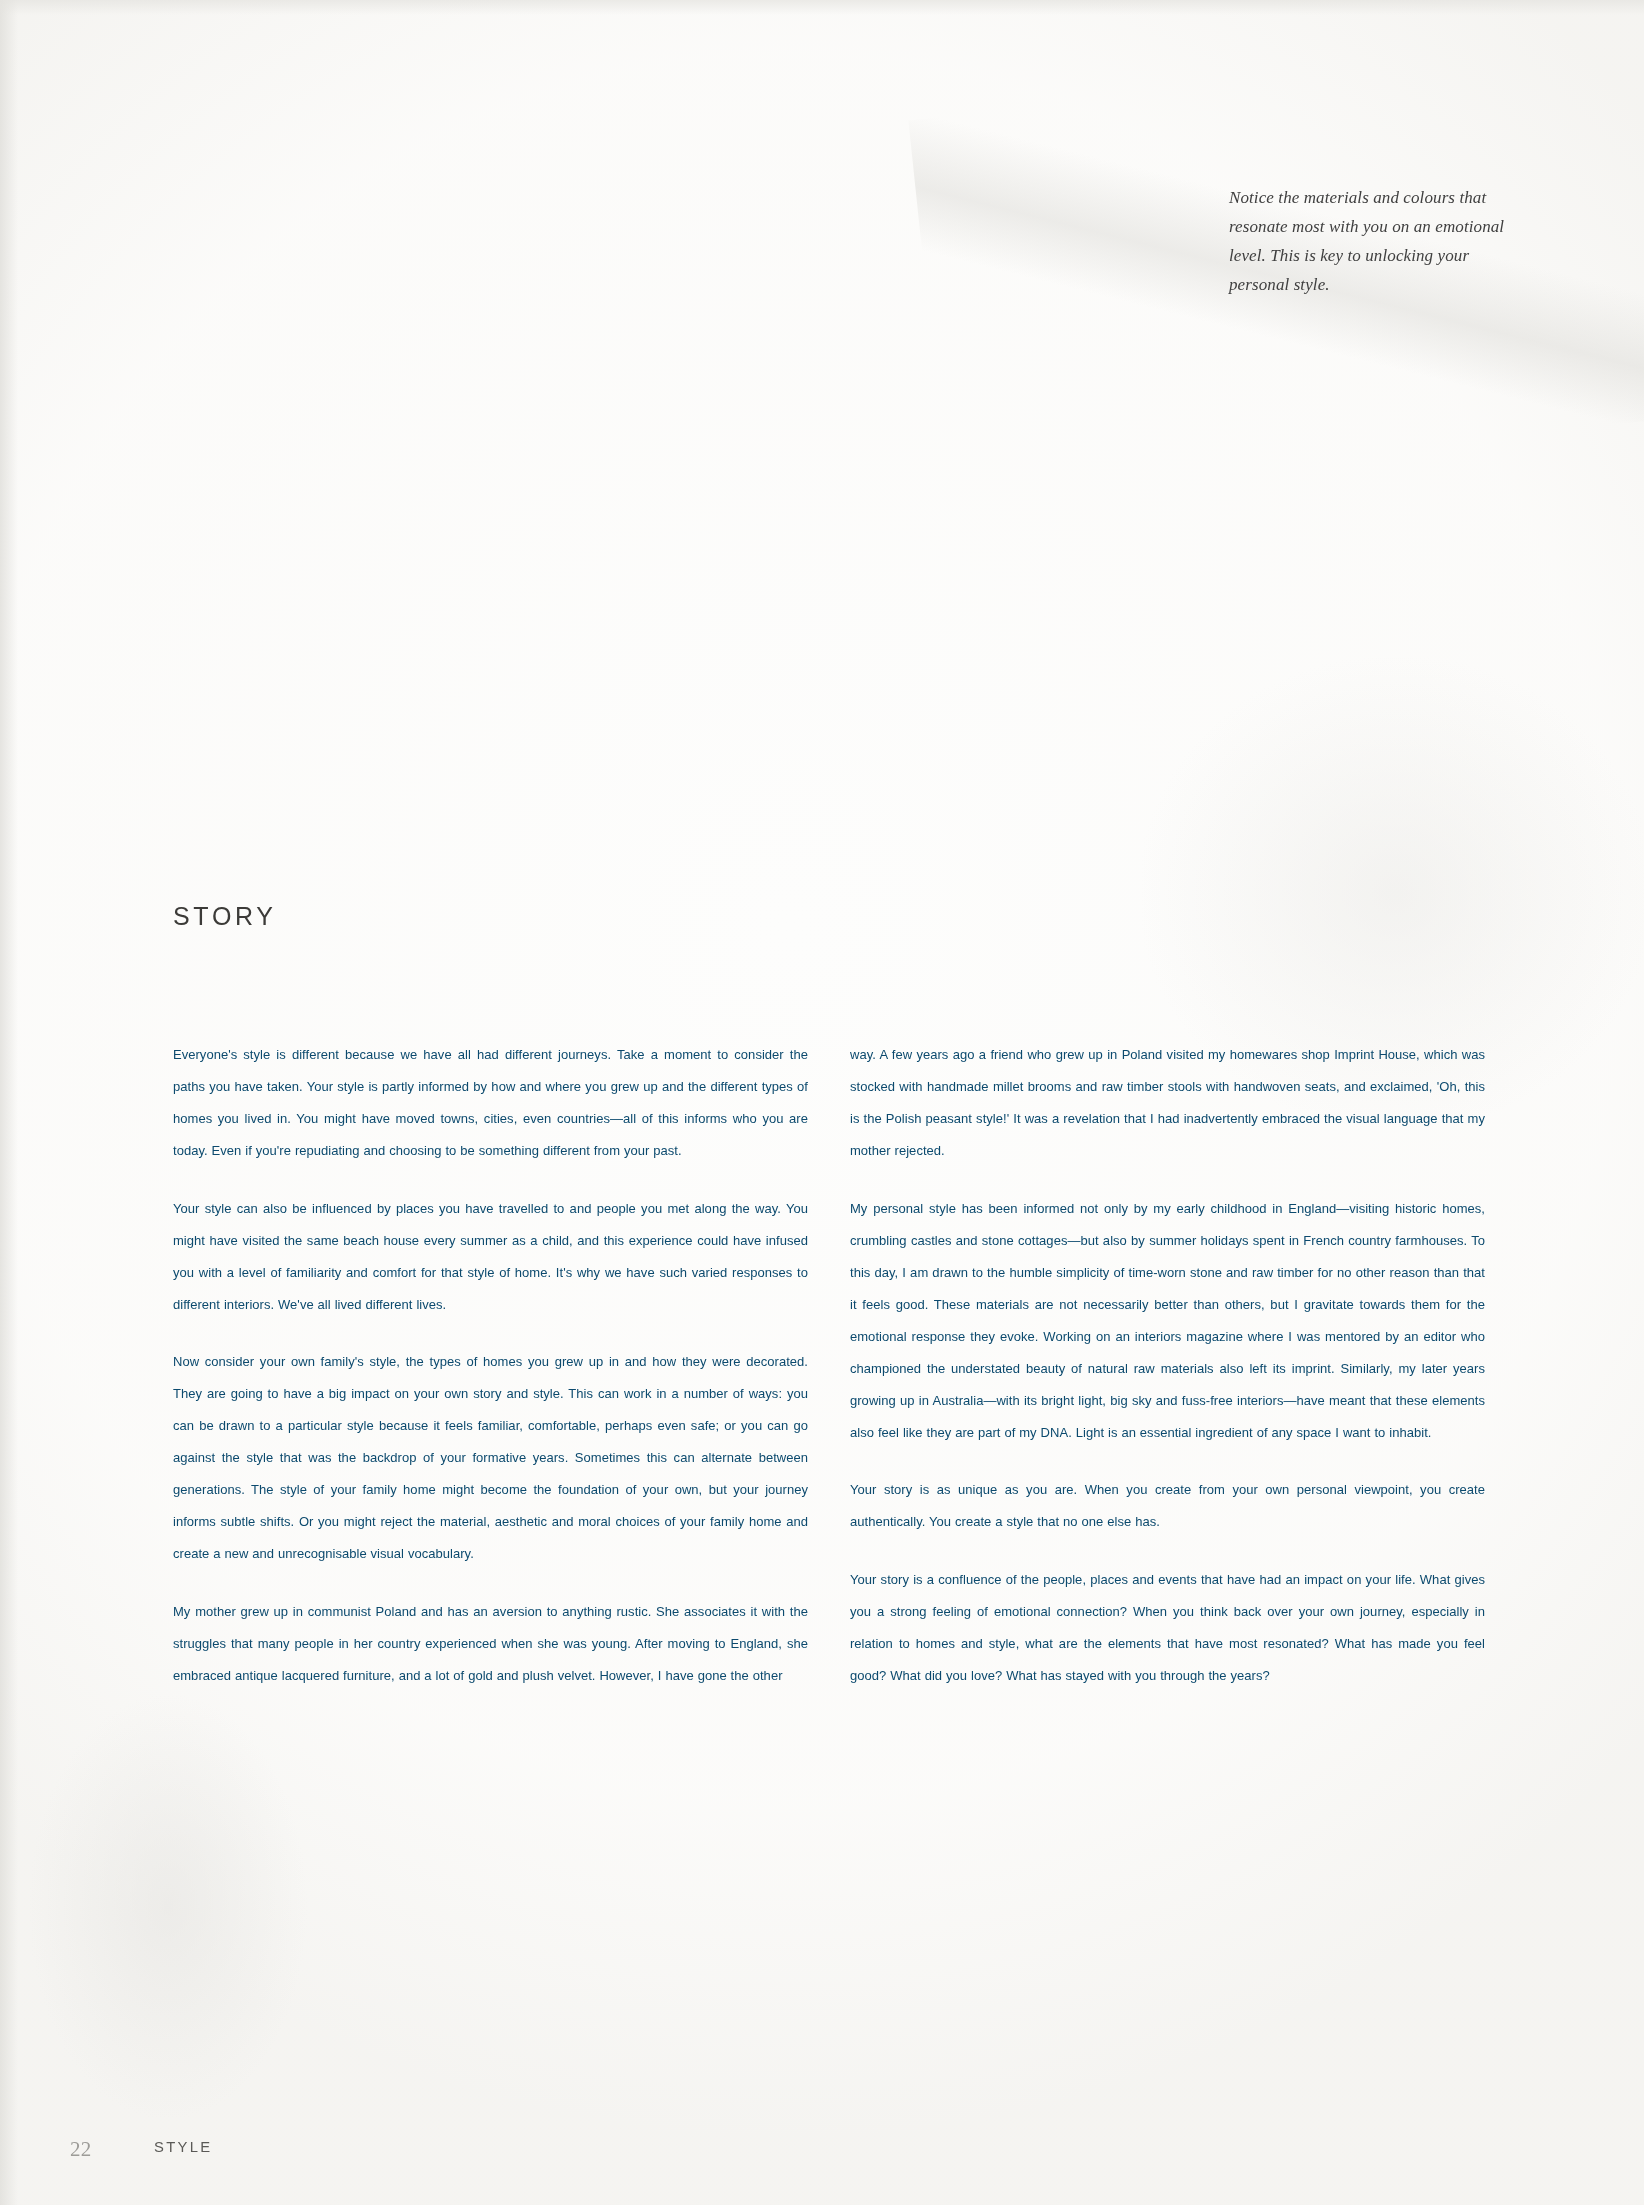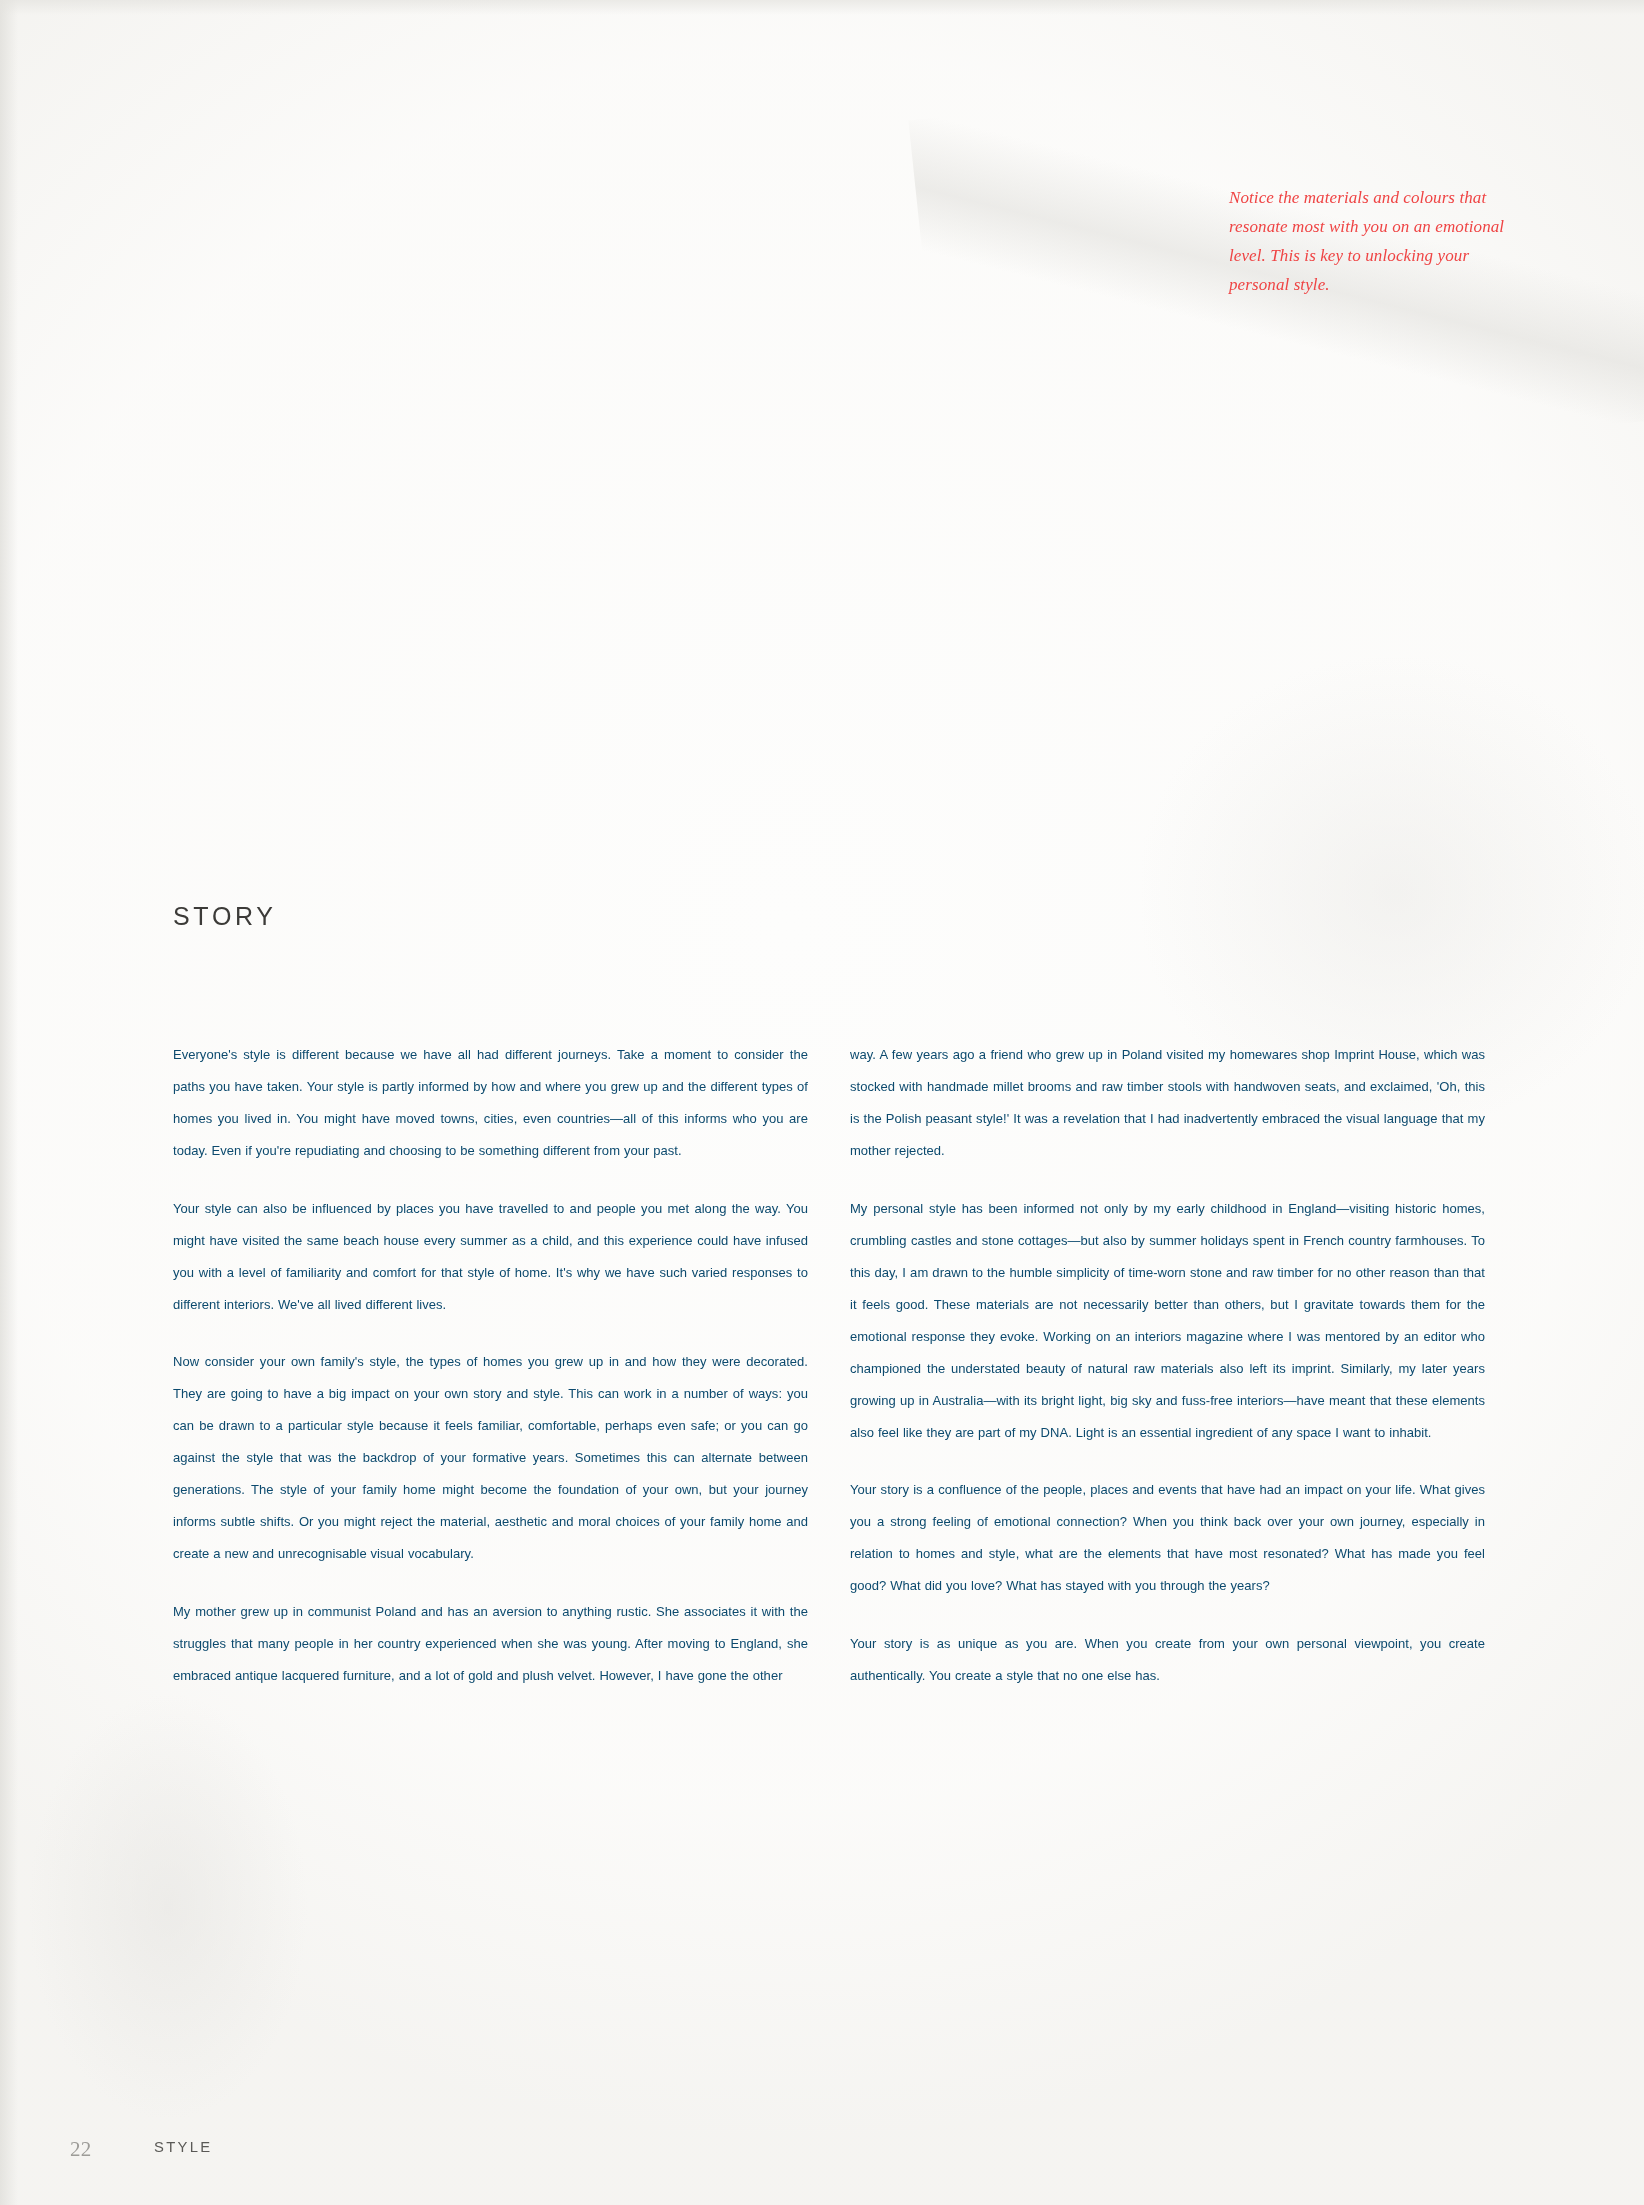--- a/index.html
+++ b/index.html
@@ -65,21 +65,21 @@
   
   .pullquote {
     position: absolute;
     left: 1229px;
     top: 183px;
     width: 290px;
     font-family: "Liberation Serif", serif;
     font-style: italic;
     font-size: 17px;
     line-height: 29px;
-    color: #ef4444;
+    color: #404040;
     letter-spacing: 0.1px;
   }
 
   
   .section-label {
     position: absolute;
     left: 173px;
     top: 902px;
     font-family: "Liberation Sans", sans-serif;
     font-size: 25px;
@@ -153,22 +153,22 @@
     <div class="col">
       <p>Everyone's style is different because we have all had different journeys. Take a moment to consider the paths you have taken. Your style is partly informed by how and where you grew up and the different types of homes you lived in. You might have moved towns, cities, even countries—all of this informs who you are today. Even if you're repudiating and choosing to be something different from your past.</p>
       <p>Your style can also be influenced by places you have travelled to and people you met along the way. You might have visited the same beach house every summer as a child, and this experience could have infused you with a level of familiarity and comfort for that style of home. It's why we have such varied responses to different interiors. We've all lived different lives.</p>
       <p>Now consider your own family's style, the types of homes you grew up in and how they were decorated. They are going to have a big impact on your own story and style. This can work in a number of ways: you can be drawn to a particular style because it feels familiar, comfortable, perhaps even safe; or you can go against the style that was the backdrop of your formative years. Sometimes this can alternate between generations. The style of your family home might become the foundation of your own, but your journey informs subtle shifts. Or you might reject the material, aesthetic and moral choices of your family home and create a new and unrecognisable visual vocabulary.</p>
       <p>My mother grew up in communist Poland and has an aversion to anything rustic. She associates it with the struggles that many people in her country experienced when she was young. After moving to England, she embraced antique lacquered furniture, and a lot of gold and plush velvet. However, I have gone the other</p>
     </div>
 
     <div class="col">
       <p>way. A few years ago a friend who grew up in Poland visited my homewares shop Imprint House, which was stocked with handmade millet brooms and raw timber stools with handwoven seats, and exclaimed, 'Oh, this is the Polish peasant style!' It was a revelation that I had inadvertently embraced the visual language that my mother rejected.</p>
       <p>My personal style has been informed not only by my early childhood in England—visiting historic homes, crumbling castles and stone cottages—but also by summer holidays spent in French country farmhouses. To this day, I am drawn to the humble simplicity of time-worn stone and raw timber for no other reason than that it feels good. These materials are not necessarily better than others, but I gravitate towards them for the emotional response they evoke. Working on an interiors magazine where I was mentored by an editor who championed the understated beauty of natural raw materials also left its imprint. Similarly, my later years growing up in Australia—with its bright light, big sky and fuss-free interiors—have meant that these elements also feel like they are part of my DNA. Light is an essential ingredient of any space I want to inhabit.</p>
+      <p>Your story is as unique as you are. When you create from your own personal viewpoint, you create authentically. You create a style that no one else has.</p>
       <p>Your story is a confluence of the people, places and events that have had an impact on your life. What gives you a strong feeling of emotional connection? When you think back over your own journey, especially in relation to homes and style, what are the elements that have most resonated? What has made you feel good? What did you love? What has stayed with you through the years?</p>
-      <p>Your story is as unique as you are. When you create from your own personal viewpoint, you create authentically. You create a style that no one else has.</p>
     </div>
 
   </div>
 
   <div class="footer-pageno">22</div>
 
   <div class="footer-section">STYLE</div>
 
 </div>
 

